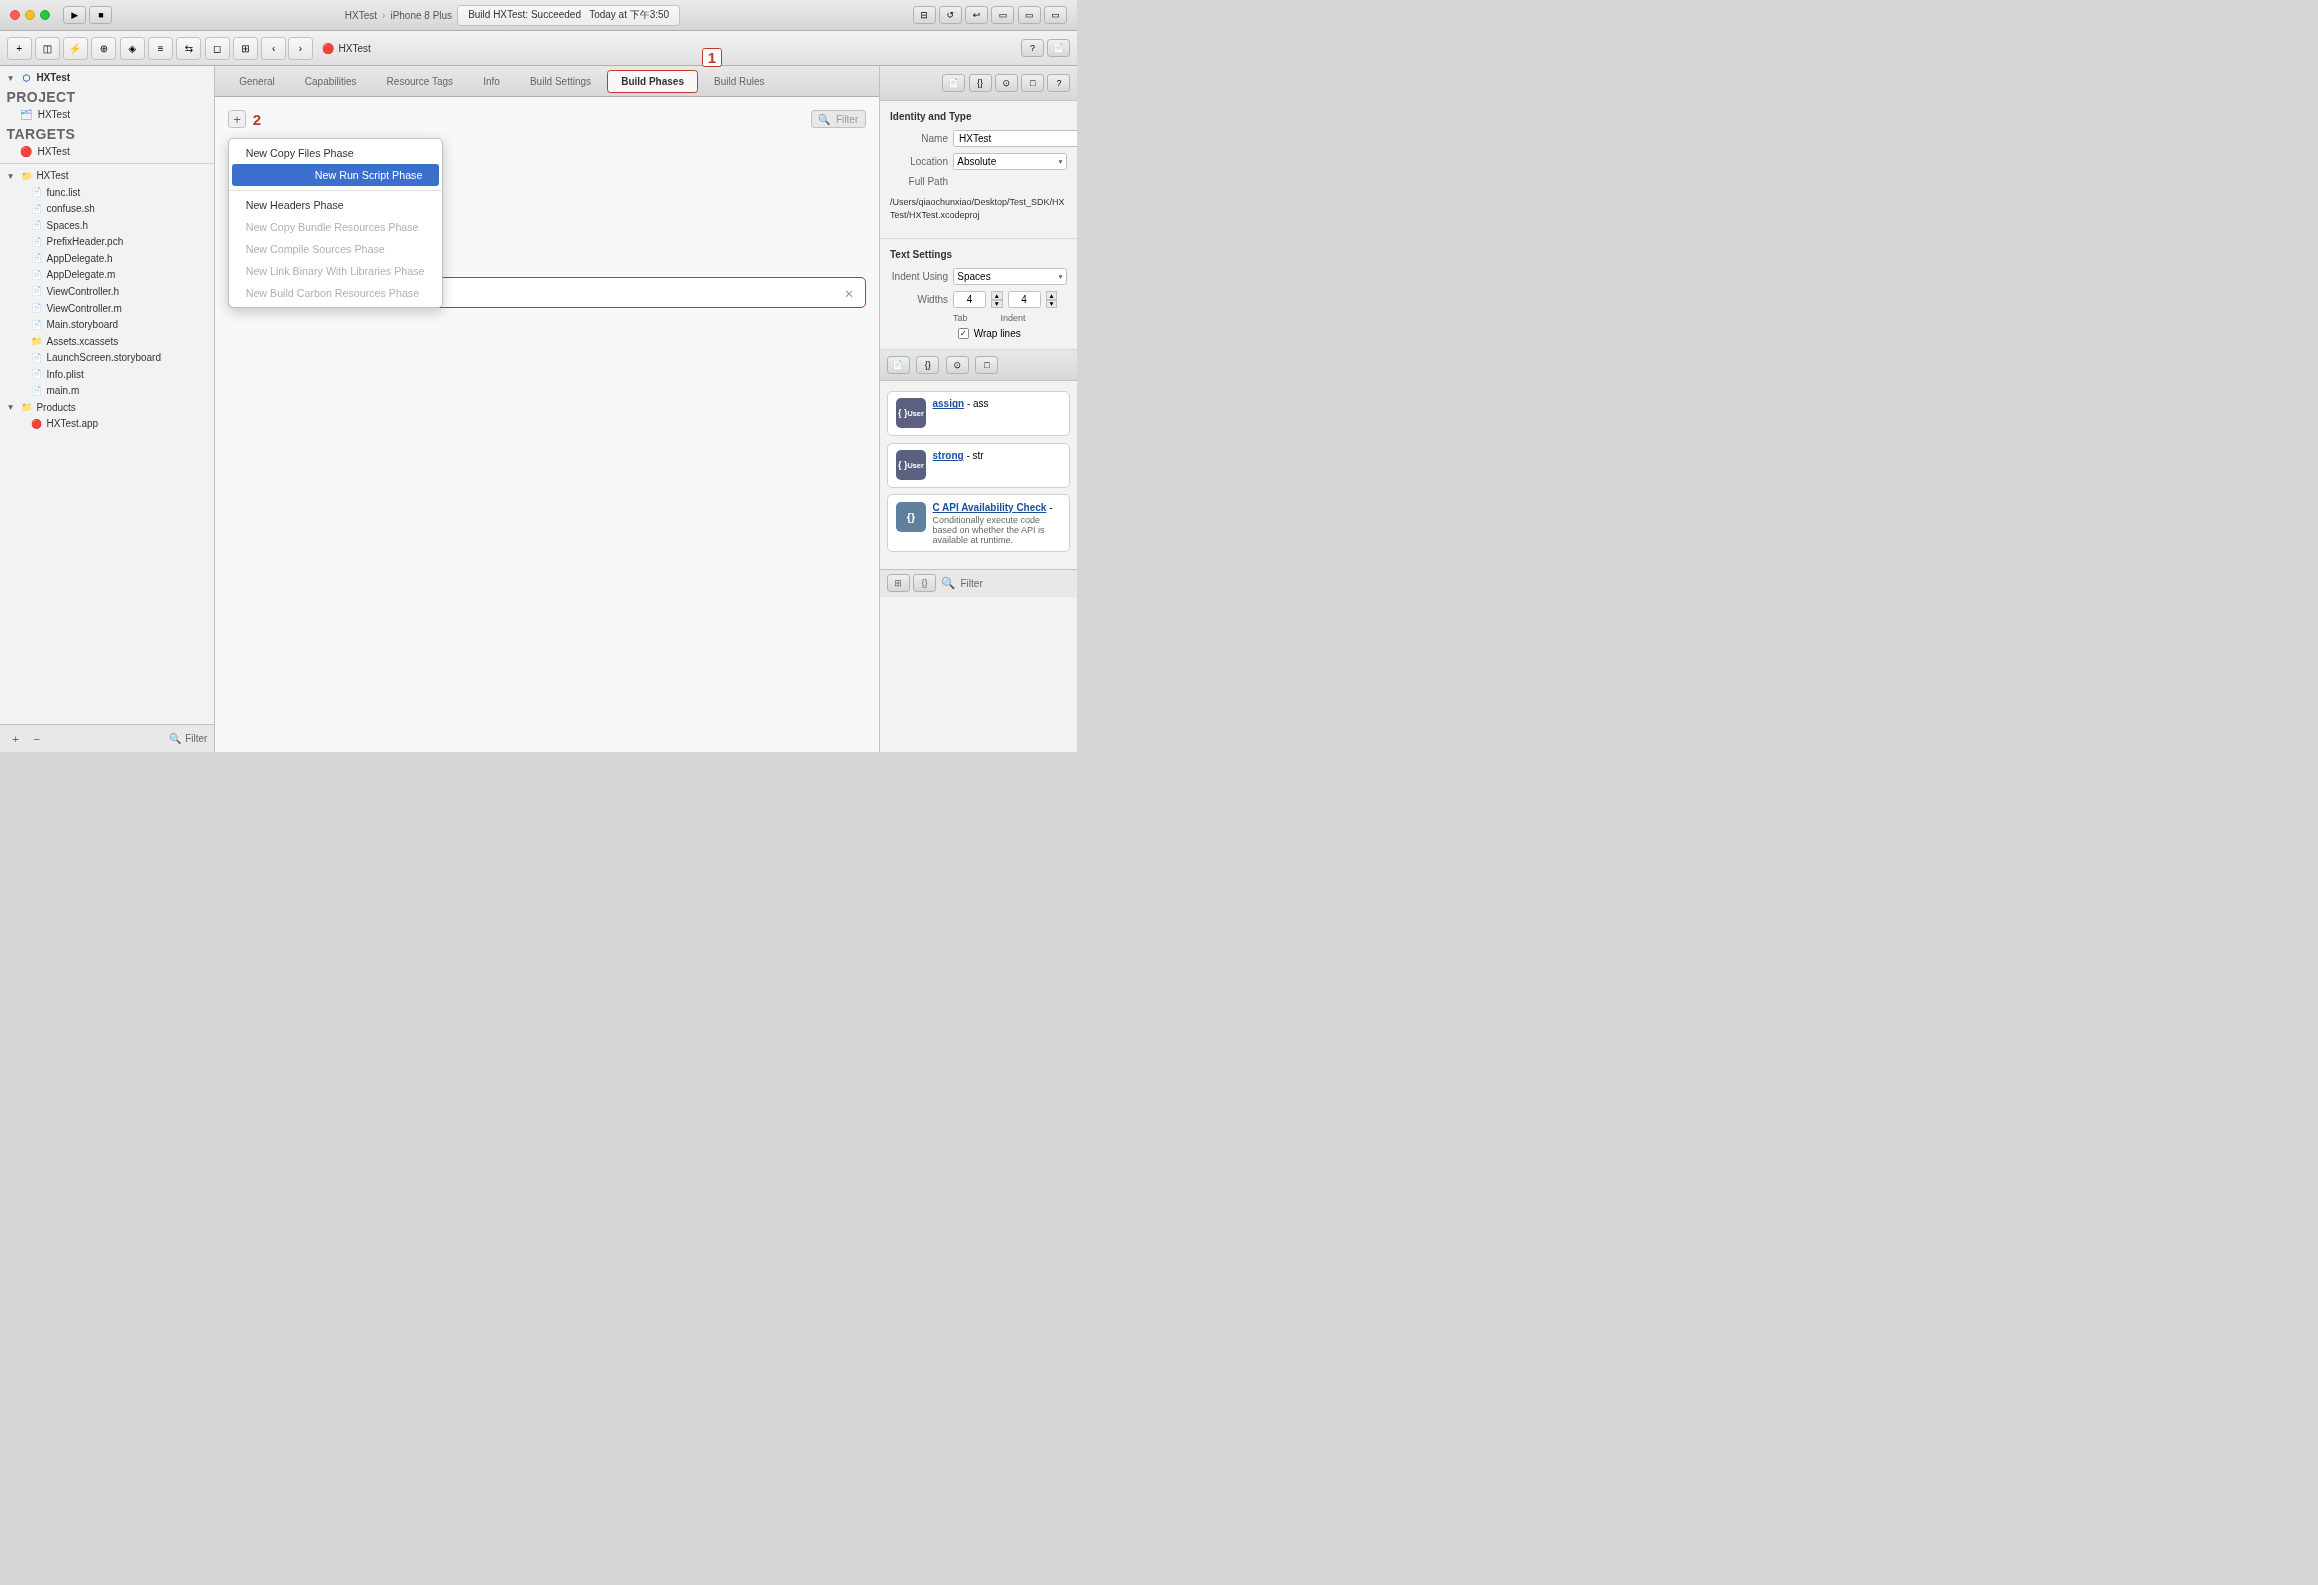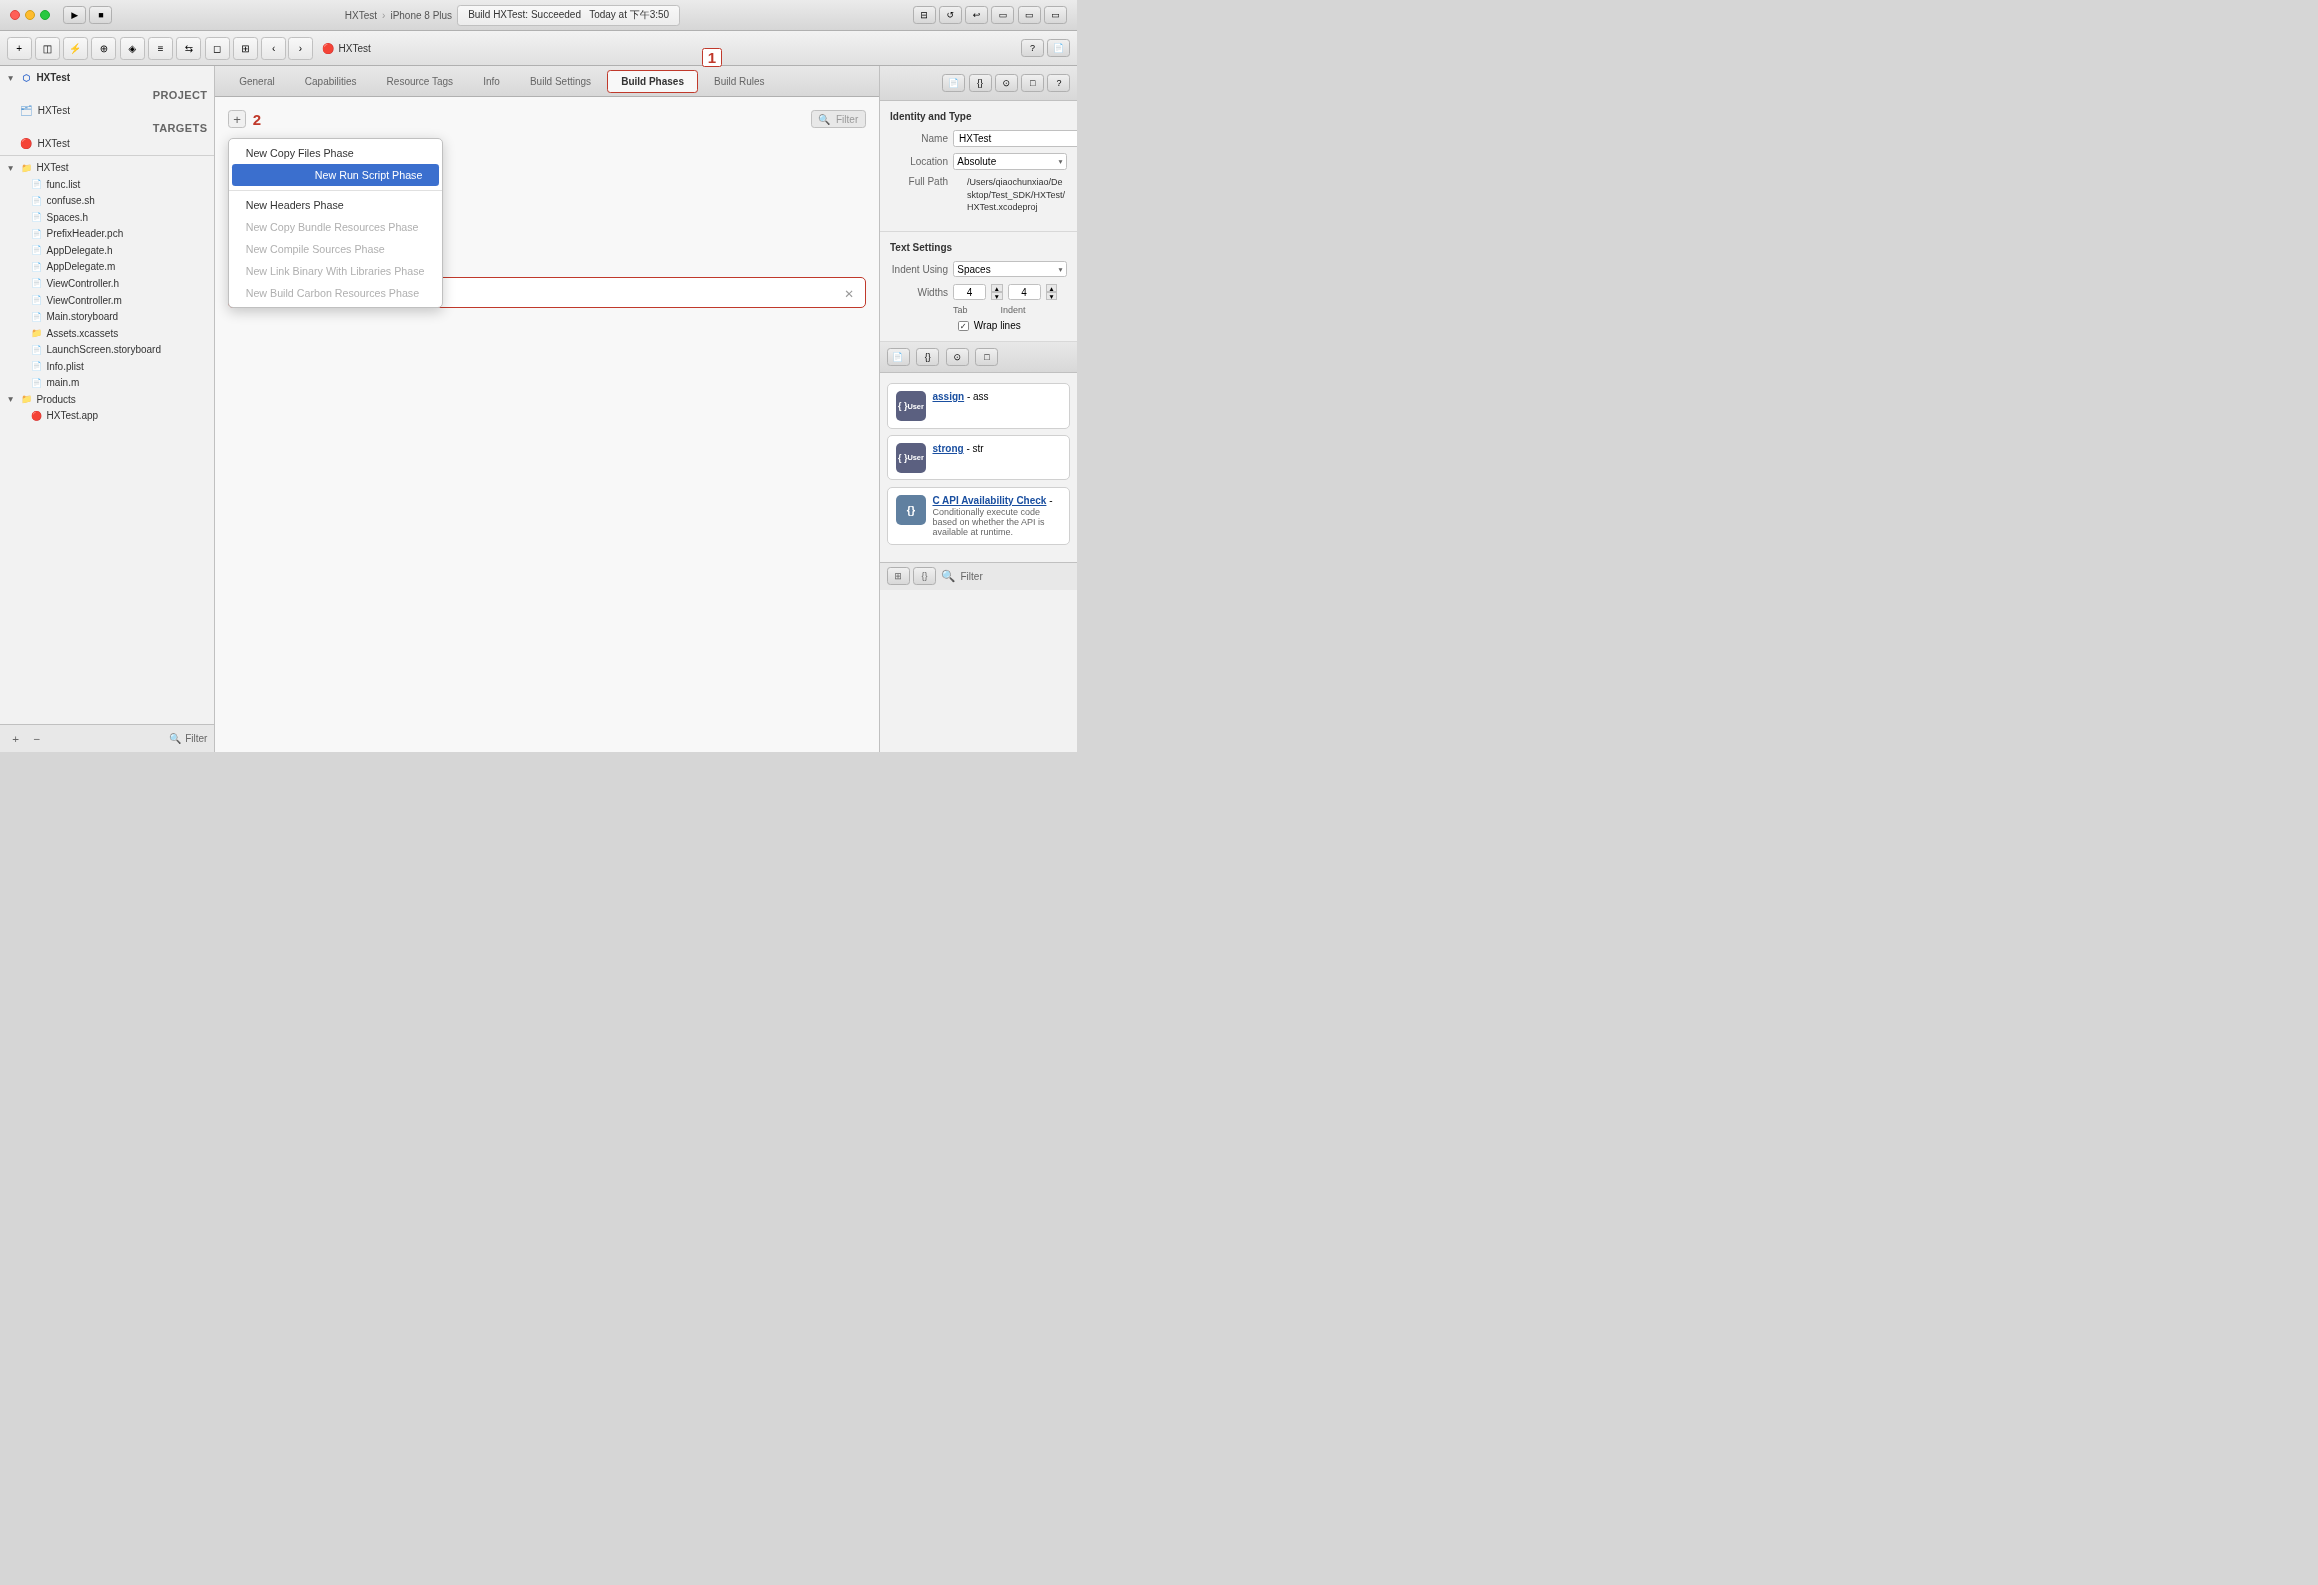--- a/index.html
+++ b/index.html
@@ -87,21 +87,21 @@
     .checkbox { width: 10.7px; height: 10.7px; border: 0.8px solid #888; border-radius: 1.7px; background: white; display: flex; align-items: center; justify-content: center; font-size: 8.3px; color: #333; }
     .right-panel-bottom { padding: 10px 6.6px; }
     .snippet-item { background: white; border: 0.8px solid #d0d0d0; border-radius: 5px; padding: 6.6px 8.3px; margin-bottom: 6.6px; display: flex; gap: 6.6px; align-items: flex-start; }
     .snippet-icon { width: 30px; height: 30px; background: #5b6080; border-radius: 5px; display: flex; align-items: center; justify-content: center; color: white; font-size: 11.6px; font-weight: bold; flex-shrink: 0; }
     .snippet-text { font-size: 10px; }
     .snippet-name { font-weight: 600; color: #1a4fa0; text-decoration: underline; }
     .snippet-desc { color: #666; font-size: 9px; margin-top: 1.7px; }
     .right-panel-footer { height: 28px; background: #e8e8e8; border-top: 0.8px solid #c0c0c0; display: flex; align-items: center; padding: 0 6.6px; gap: 3.3px; font-size: 10px; color: #666; }
 
     
-    .section-header { padding: 3.3px 6.6px 1.7px 6.6px; font-size: 11px; font-weight: 700; color: #666; text-transform: uppercase; letter-spacing: 0.4px; text-align: right; }
+    .section-header { padding: 3.3px 6.6px 1.7px 6.6px; font-size: 14px; font-weight: 700; color: #666; text-transform: uppercase; letter-spacing: 0.4px; }
     .project-item { display: flex; align-items: center; padding: 2.5px 6.6px 2.5px 20px; font-size: 10px; cursor: pointer; color: #333; gap: 5px; }
   </style>
 </head>
 <body>
 
 <div class="titlebar">
   <div class="traffic-lights">
     <div class="traffic-light tl-red"></div>
     <div class="traffic-light tl-yellow"></div>
     <div class="traffic-light tl-green"></div>
@@ -322,21 +322,21 @@
       </div>
       <div class="panel-row">
         <span class="panel-label">Location</span>
         <div class="select-wrapper">
           <select class="panel-select">
             <option>Absolute</option>
           </select>
         </div>
       </div>
       <div style="margin-bottom:6.6px;">
-        <div style="display:flex; align-items:flex-start; gap:19px; font-size:10px;">
+        <div style="display:flex; align-items:flex-start; gap:9px; font-size:10px;flex-direction:column;">
           <span class="panel-label" style="flex-shrink:0;">Full Path</span>
           <span class="full-path">/Users/qiaochunxiao/Desktop/Test_SDK/HXTest/HXTest.xcodeproj</span>
         </div>
       </div>
     </div>
 
 
     <div class="panel-section">
       <div class="panel-section-title">Text Settings</div>
       <div class="panel-row">

